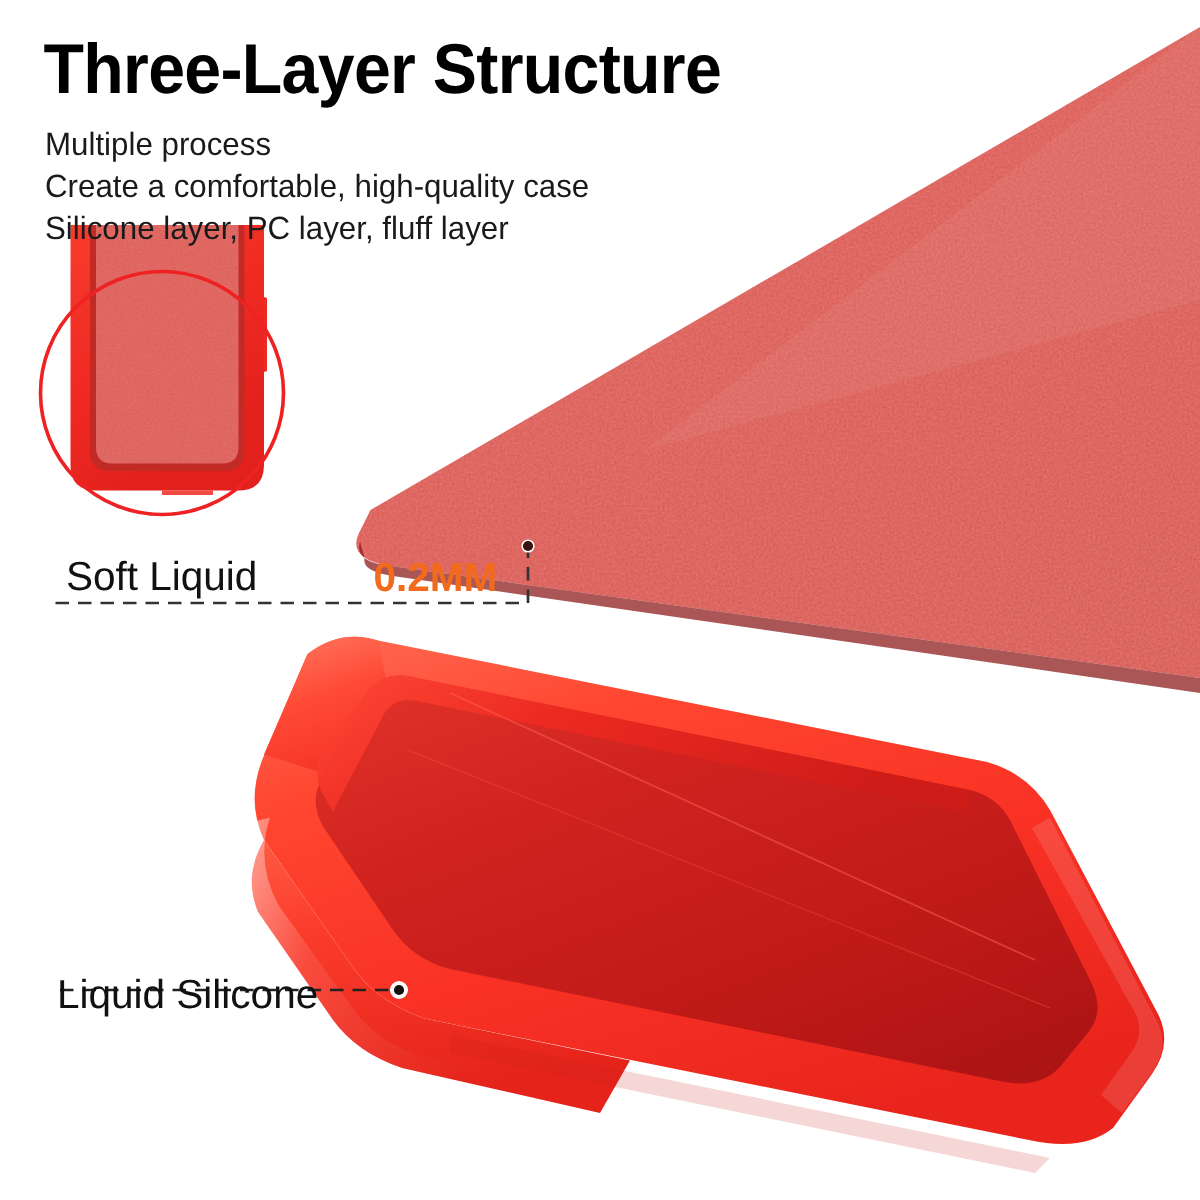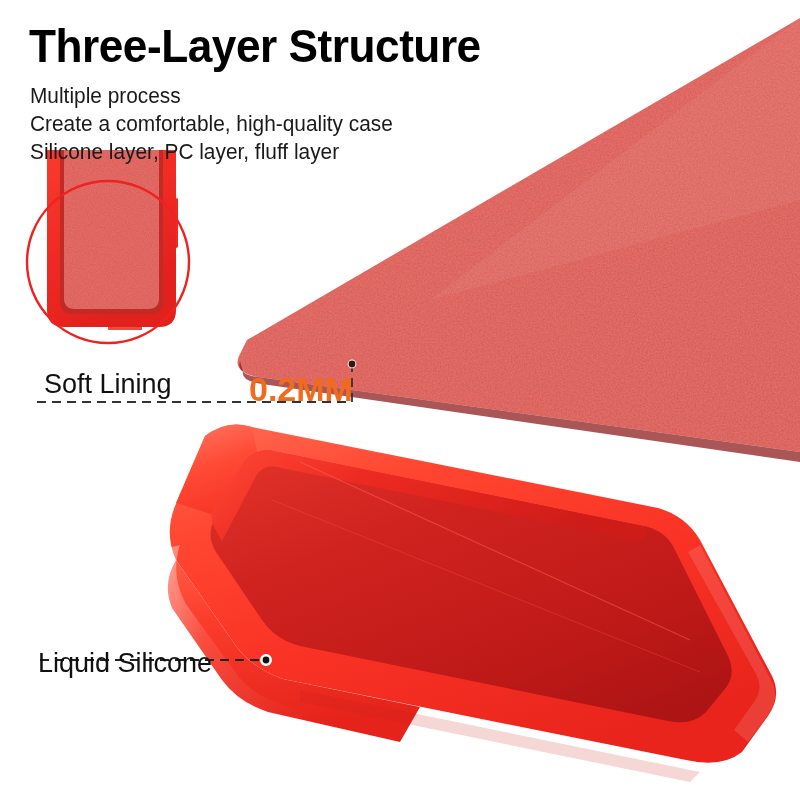--- a/index.html
+++ b/index.html
@@ -32,21 +32,21 @@
   .sub-1 { top:84px; }
   .sub-2 { top:112px; }
   .sub-3 { top:140px; }
 
   .lbl-soft {
     position:absolute; left:44px; top:369px;
     font-size:27px; color:#111; white-space:nowrap;
   }
   .lbl-thick {
     position:absolute; left:249px; top:370px;
-    font-size:34px; font-weight:bold; white-space:nowrap;
+    font-size:27px; font-weight:bold; white-space:nowrap;
     color:#f26b1d;
   }
   .lbl-liquid {
     position:absolute; left:38px; top:648px;
     font-size:27px; color:#111; white-space:nowrap;
   }
 </style>
 </head>
 <body>
 
@@ -217,19 +217,19 @@
     </g>
   </svg>
   </div>
 
   <div class="title">Three-Layer Structure</div>
 
   <div class="sub sub-1">Multiple process</div>
   <div class="sub sub-2">Create a comfortable, high-quality case</div>
   <div class="sub sub-3">Silicone layer, PC layer, fluff layer</div>
 
-  <div class="lbl-soft">Soft Lining</div>
+  <div class="lbl-soft">Soft Liquid</div>
 
   <div class="lbl-thick">0.2MM</div>
 
   <div class="lbl-liquid">Liquid Silicone</div>
 
 </div>
 
 </body></html>

